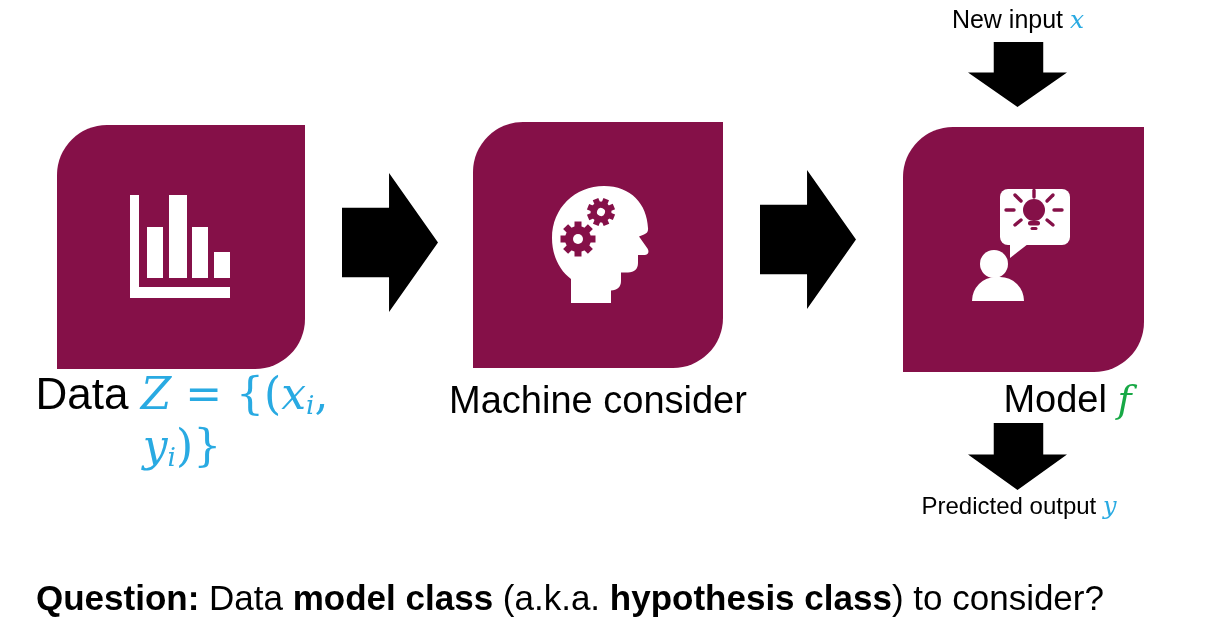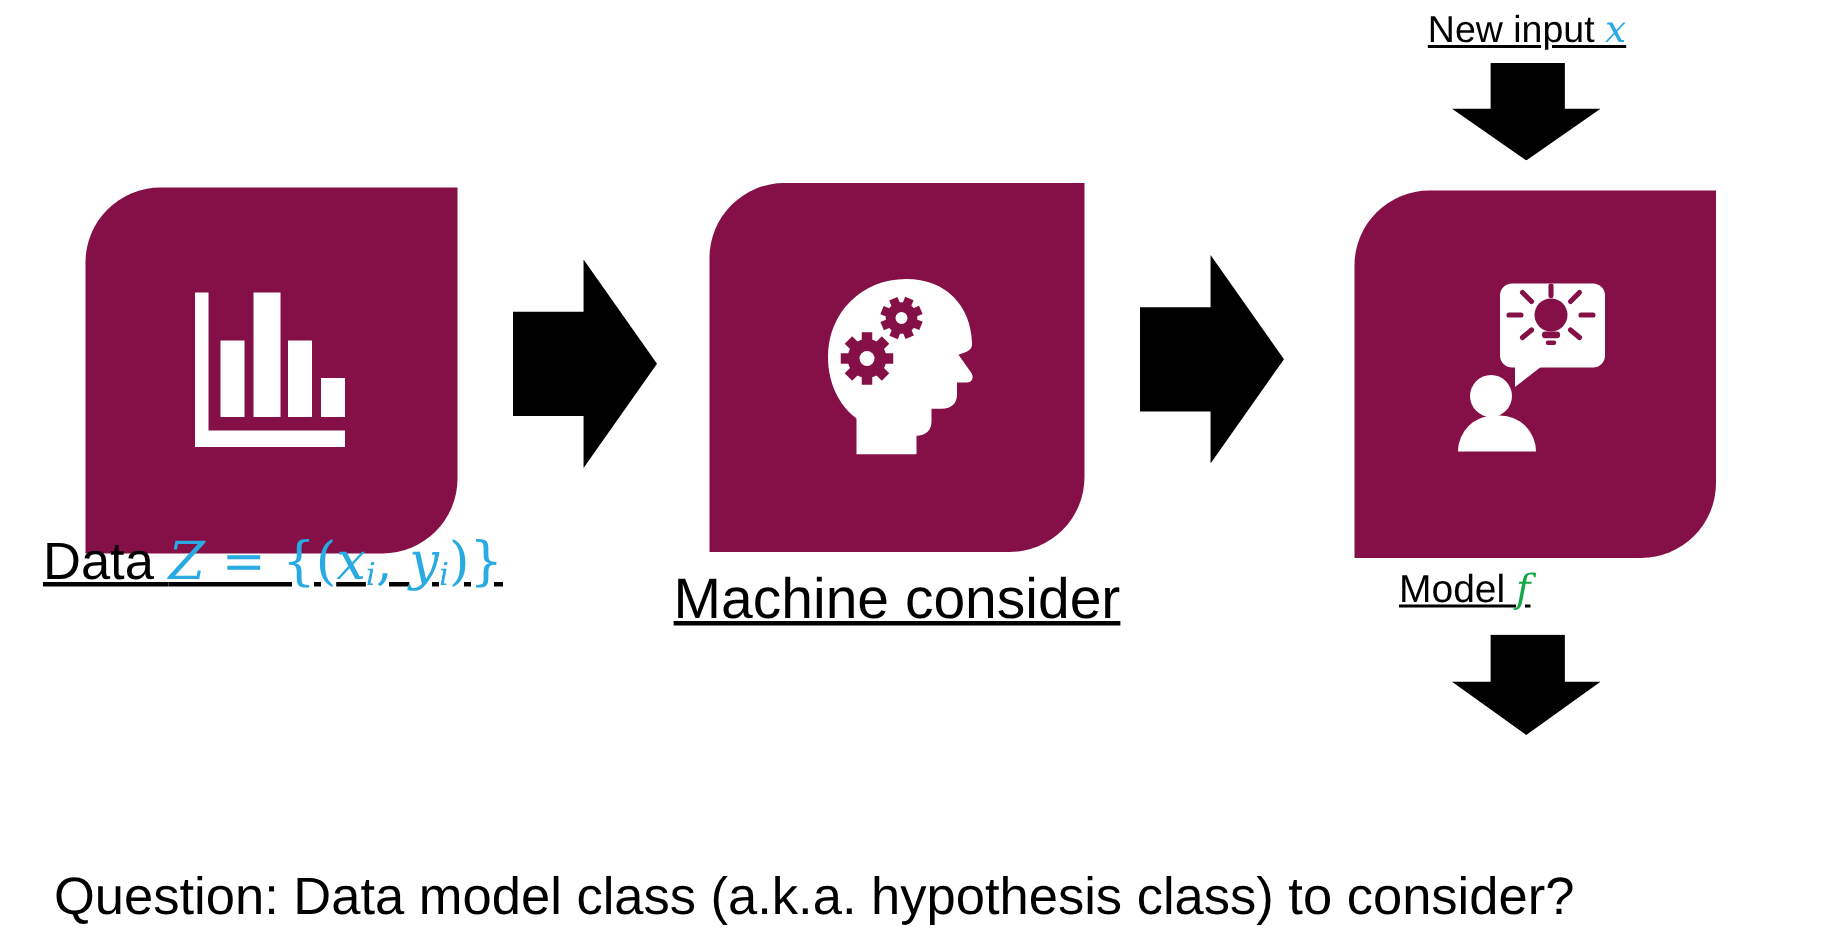--- a/index.html
+++ b/index.html
@@ -36,28 +36,28 @@
   #icon-head{position:absolute;left:75px;top:60px;width:102px;height:121px;}
 
   
   .bubble{position:absolute;left:97px;top:62px;width:70px;height:56px;background:#fff;border-radius:8px;}
   .bubble-tail{position:absolute;left:107px;top:117px;width:18px;height:14px;background:#fff;
     clip-path:polygon(0 0,100% 0,0 100%);}
   .person-head{position:absolute;left:77px;top:123px;width:28px;height:28px;border-radius:50%;background:#fff;}
   .person-body{position:absolute;left:69px;top:150px;width:52px;height:24px;border-radius:26px 26px 0 0;background:#fff;}
 
   
-  .lbl{position:absolute;text-align:center;text-decoration:underline;}
-  #lbl-data{left:12px;top:355px;width:340px;font-size:35px;}
+  .lbl{position:absolute;text-align:center;}
+  #lbl-data{left:12px;top:368px;width:340px;font-size:44px;}
   #lbl-algo{left:448px;top:377px;width:300px;font-size:38px;line-height:46px;}
-  #lbl-model{left:873px;top:377px;width:207px;font-size:26px;}
+  #lbl-model{left:964px;top:377px;width:207px;font-size:38px;}
   #lbl-newinput{left:918px;top:5px;width:200px;font-size:25px;}
   #lbl-predicted{left:908px;top:492px;width:222px;font-size:24px;}
   #question{position:absolute;left:36px;top:578px;width:1180px;font-size:35px;text-align:left;}
-  .b{font-weight:normal;text-align:center;}
+  .b{font-weight:bold;text-align:center;}
   .math{font-family:"DejaVu Serif",serif;font-style:italic;}
   .up{font-style:normal;}
   .blue{color:#29AAE2;}
   .green{color:#17A845;}
   .sub{font-size:0.6em;vertical-align:-0.2em;}
 </style>
 </head>
 <body>
 
 <div class="canvas">
@@ -127,16 +127,17 @@
         </svg>
       </div>
       <div class="bubble-tail"></div>
       <div class="person-head"></div>
       <div class="person-body"></div>
     </div>
   </div>
   <div class="lbl" id="lbl-model"><span>Model </span><span class="math green">f</span></div>
 
   <div class="arrow-down" id="arrow-out"></div>
+  <div class="lbl" id="lbl-predicted"><span>Predicted output </span><span class="math blue">y</span></div>
 
   <div id="question"><span class="b">Question:</span><span> Data </span><span class="b">model class</span><span> (a.k.a. </span><span class="b">hypothesis class</span><span>) to consider?</span></div>
 
 </div>
 
 </body></html>

